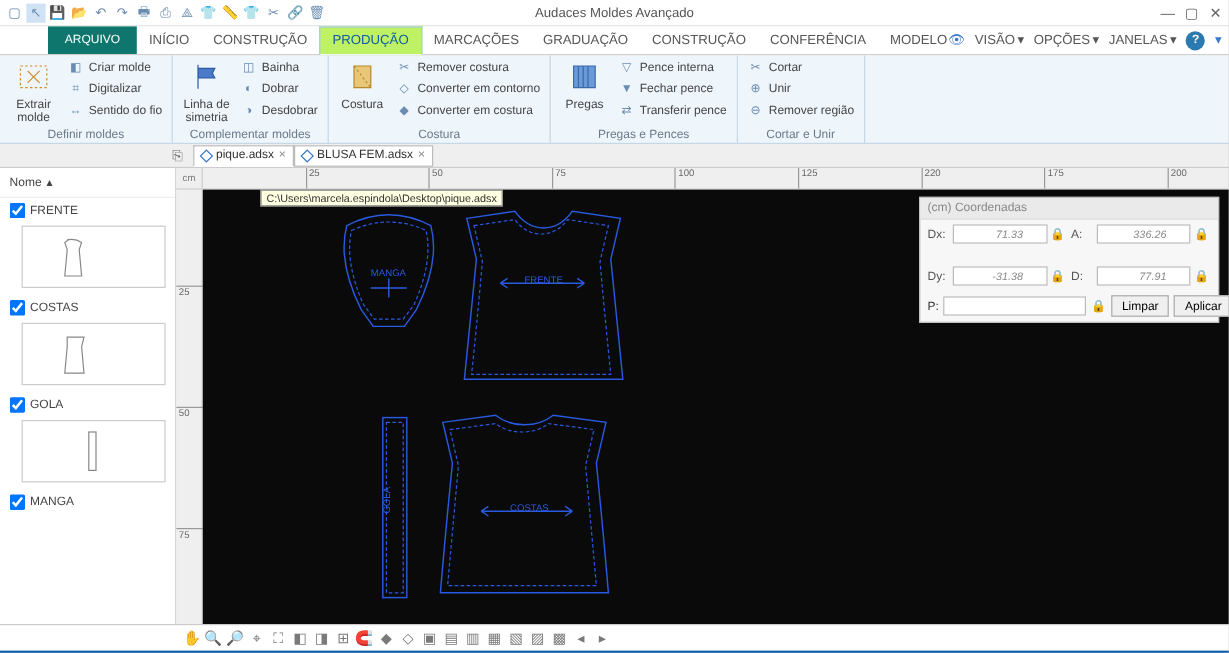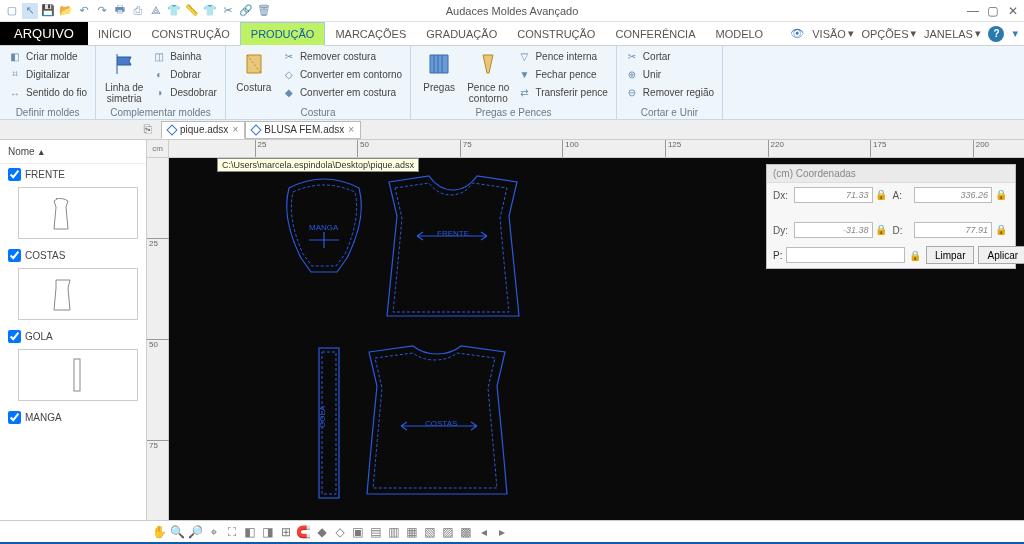--- a/index.html
+++ b/index.html
@@ -7,21 +7,21 @@
 
 
 .qat { height: 22px; background: #fff; display: flex; align-items: center; padding: 0 4px; gap: 2px; border-bottom: 1px solid #e0e0e0; position: relative; }
 .qat-icon { width: 16px; height: 16px; display: flex; align-items: center; justify-content: center; color: #6a8caf; cursor: pointer; }
 .qat-title { position: absolute; left: 50%; transform: translateX(-50%); font-size: 11px; color: #555; }
 .qat-right { position: absolute; right: 4px; display: flex; gap: 6px; }
 .qat-right span { width: 14px; height: 14px; display: flex; align-items: center; justify-content: center; color: #666; cursor: pointer; font-size: 12px; }
 
 
 .tabs { height: 24px; display: flex; align-items: stretch; background: #fff; border-bottom: 1px solid #d0d0d0; position: relative; }
-.file-tab { background: #000000; color: #fff; padding: 0 14px; display: flex; align-items: center; font-size: 13px; cursor: pointer; }
+.file-tab { background: #0f766e; color: #fff; padding: 0 14px; display: flex; align-items: center; font-size: 10px; cursor: pointer; margin-left: 40px; }
 .tab { padding: 0 10px; display: flex; align-items: center; font-size: 11px; color: #555; cursor: pointer; }
 .tab.active { border: 1px solid #a5c8e8; border-bottom: 1px solid #eef5fb; background: #bef264; color: #0e5ca8; margin-bottom: -1px; }
 .tabs-right { position: absolute; right: 6px; top: 0; bottom: 0; display: flex; align-items: center; gap: 8px; font-size: 11px; color: #555; }
 .tabs-right .drop { display: flex; align-items: center; gap: 2px; cursor: pointer; }
 .help-icon { width: 16px; height: 16px; border-radius: 50%; background: #2a7ab0; color: #fff; display: flex; align-items: center; justify-content: center; font-size: 10px; font-weight: bold; }
 
 
 .ribbon { height: 74px; background: #eef5fb; border-bottom: 1px solid #c5d8e8; display: flex; }
 .rgroup { border-right: 1px solid #c5d8e8; padding: 2px 8px 0 8px; display: flex; flex-direction: column; }
 .rgroup-body { flex: 1; display: flex; align-items: flex-start; gap: 8px; }
@@ -54,21 +54,21 @@
 .path-tip { position: absolute; left: 70px; top: 18px; background: #ffffe1; border: 1px solid #888; padding: 1px 4px; font-size: 9px; color: #333; z-index: 3; }
 .ruler-h { height: 18px; background: #efefef; border-bottom: 1px solid #ccc; margin-left: 22px; position: relative; overflow: hidden; font-size: 8px; color: #666; }
 .ruler-h .tick { position: absolute; top: 0; border-left: 1px solid #999; height: 18px; padding-left: 2px; }
 .ruler-v { width: 22px; background: #efefef; border-right: 1px solid #ccc; position: absolute; left: 0; top: 18px; bottom: 0; }
 .ruler-v .tick { position: absolute; left: 0; border-top: 1px solid #999; width: 22px; font-size: 8px; color: #666; padding-left: 2px; }
 .canvas { position: absolute; left: 22px; top: 18px; right: 0; bottom: 0; background: #0a0a0a; overflow: hidden; }
 
 .coords { position: absolute; right: 8px; top: 24px; width: 250px; background: #f7f7f7; border: 1px solid #c0c0c0; font-size: 10px; z-index: 4; }
 .coords-head { background: #eaeaea; padding: 3px 6px; color: #888; border-bottom: 1px solid #ddd; }
 .coords-body { padding: 4px 6px; display: grid; grid-template-columns: 18px 1fr 14px 18px 1fr 14px; gap: 19px 3px; align-items: center; }
-.coords-body input { height: 16px; font-size: 9px; text-align: right; border: 1px solid #bbb; padding: 0 3px; background: #fff; font-style: italic; color: #888; width: 100%; }
+.coords-body input { height: 16px; font-size: 9px; text-align: right; border: 1px solid #bbb; padding: 0 19px; background: #fff; font-style: italic; color: #888; width: 100%; }
 .coords-body .lbl { color: #555; }
 .coords-body .lock { width: 12px; height: 12px; color: #3a78c8; font-size: 10px; text-align:center; }
 .coords-foot { padding: 4px 6px; display: flex; align-items: center; gap: 4px; }
 .coords-foot input { flex: 1; height: 16px; border: 1px solid #bbb; font-size: 9px; }
 .coords-foot button { height: 18px; font-size: 10px; padding: 0 8px; border: 1px solid #aaa; background: #f0f0f0; cursor: pointer; }
 
 
 .bottom-tools { height: 22px; background: #fff; border-top: 1px solid #ccc; display: flex; align-items: center; gap: 2px; padding: 0 144px 0 152px; position: relative; }
 .bt-icon { width: 16px; height: 16px; display:flex; align-items:center; justify-content:center; color: #7a7a7a; cursor: pointer; font-size: 12px; }
 
@@ -124,20 +124,30 @@
     <span class="drop"><span>OPÇÕES</span> ▾</span>
     <span class="drop"><span>JANELAS</span> ▾</span>
     <span class="help-icon">?</span>
     <span style="color:#3a78c8;">▾</span>
   </div>
 </div>
 
 <div class="ribbon">
   <div class="rgroup">
     <div class="rgroup-body">
+      <div class="big-btn">
+        <span class="ico">
+            <svg width="30" height="30">
+              <rect x="4" y="6" width="22" height="18" fill="none" stroke="#d08a2a" stroke-dasharray="2 2"></rect>
+              <path d="M10 10l10 10M20 10l-10 10" stroke="#d08a2a"></path>
+            </svg>
+          </span>
+        <span class="lbl">Extrair
+molde</span>
+      </div>
       <div class="col">
         <div class="small-btn">
             <span class="sico">◧</span>
             <span>Criar molde</span>
           </div>
         <div class="small-btn">
             <span class="sico">⌗</span>
             <span>Digitalizar</span>
           </div>
         <div class="small-btn">
@@ -210,29 +220,20 @@
   <div class="rgroup">
     <div class="rgroup-body">
       <div class="big-btn">
         <span class="ico">
             <svg width="30" height="30">
               <path d="M6 6h18v18H6z" fill="#6a9ad8" stroke="#3a6aa8"></path>
               <path d="M10 6v18M14 6v18M18 6v18" stroke="#3a6aa8"></path>
             </svg>
           </span>
         <span class="lbl">Pregas</span>
-      </div>
-      <div class="big-btn">
-        <span class="ico">
-            <svg width="30" height="30">
-              <path d="M10 6l10 0-4 18h-2z" fill="#e8c878" stroke="#b88828"></path>
-            </svg>
-          </span>
-        <span class="lbl">Pence no
-contorno</span>
       </div>
       <div class="col">
         <div class="small-btn">
             <span class="sico">▽</span>
             <span>Pence interna</span>
           </div>
         <div class="small-btn">
             <span class="sico">▼</span>
             <span>Fechar pence</span>
           </div>

